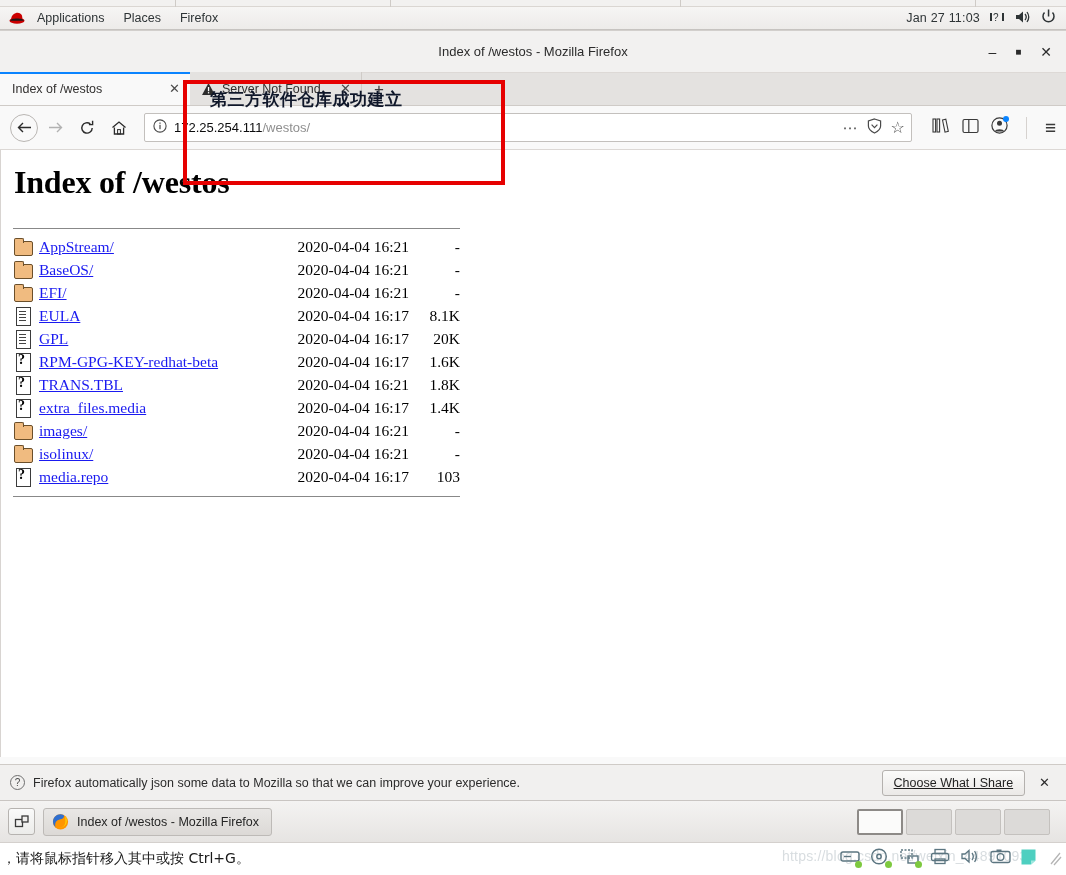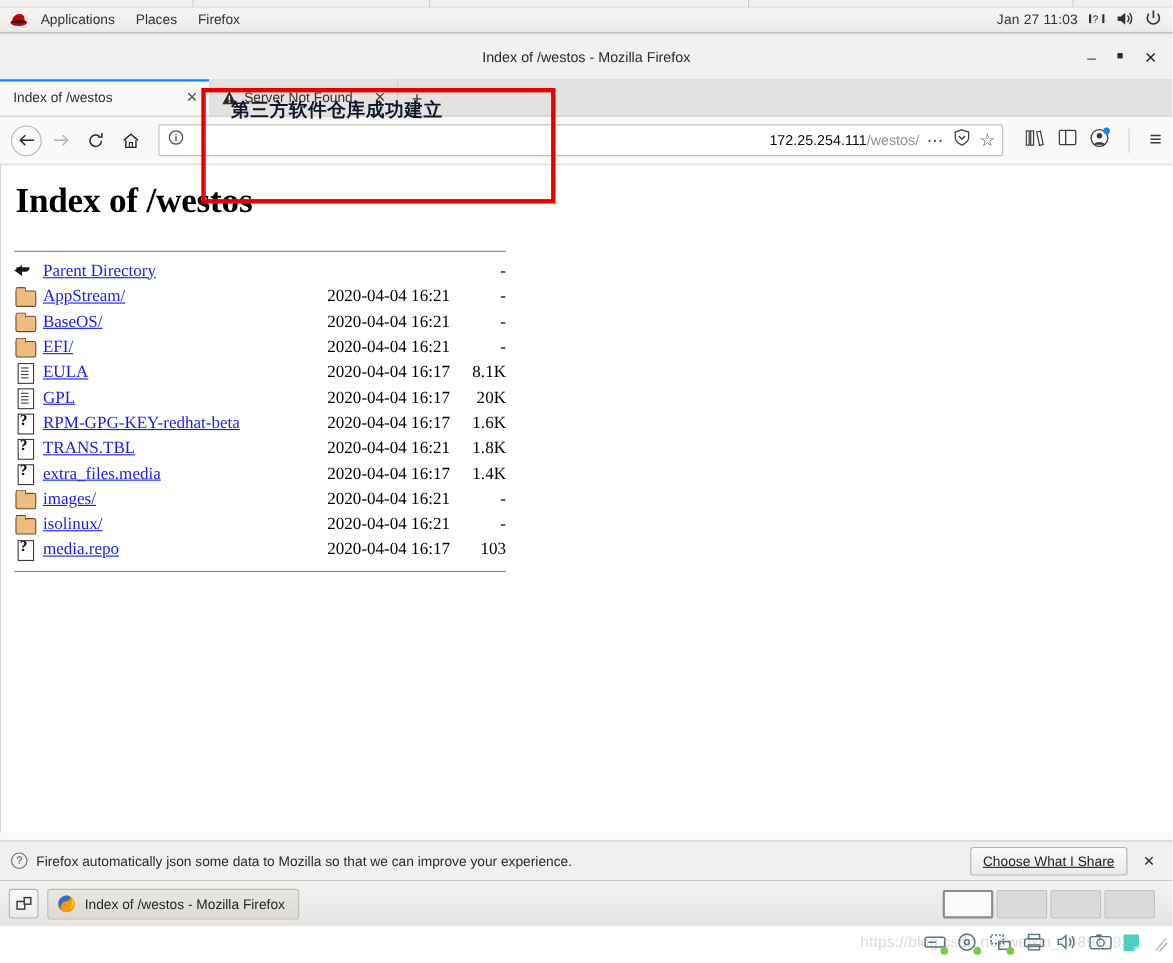--- a/index.html
+++ b/index.html
@@ -77,21 +77,21 @@
   }
   .navbtn {
     width: 30px; height: 30px; display: flex; align-items: center; justify-content: center;
     border-radius: 3px; color: #3d3d3d; font-size: 16px;
   }
   .navbtn.back { border: 1px solid #b9b6b3; border-radius: 50%; width: 28px; height: 28px; }
   .navbtn.dim { color: #b2b2b2; }
   .urlbar {
     flex: 1; height: 29px; margin: 0 8px; background: #fff;
     border: 1px solid #c3c0bd; border-radius: 2px;
-    display: flex; align-items: center; padding: 0 6px 0 8px; gap: 7px; text-align: right;
+    display: flex; align-items: center; padding: 0 6px 0 8px; gap: 7px;
   }
   .url-text { flex: 1; font-size: 13px; color: #0c0c0d; white-space: nowrap; }
   .url-text .path { color: #8f8f8f; }
   .url-icons { display: flex; align-items: center; gap: 9px; color: #4a4a4a; }
   .tb-icons { display: flex; align-items: center; gap: 12px; padding-left: 10px; color: #3a3a3a; }
   .tb-sep { width: 1px; height: 22px; background: #d6d2cf; margin: 0 6px; }
 
   
   .content {
     position: relative; height: 607px; background: #fff;
@@ -400,27 +400,20 @@
       <table class="listing">
         <thead>
           <tr>
               <td colspan="5" style="padding:0">
             <hr class="rule">
           </td>
             </tr>
         </thead>
         <tbody id="rows-body">
             <tr>
-              <td class="c-icon"><span class="ico back"></span></td>
-              <td class="c-name"><a href="#">Parent Directory</a></td>
-              <td class="c-date"></td>
-              <td class="c-size">-</td>
-              <td class="c-desc"></td>
-            </tr>
-            <tr>
               <td class="c-icon"><span class="ico folder"></span></td>
               <td class="c-name"><a href="#">AppStream/</a></td>
               <td class="c-date">2020-04-04 16:21</td>
               <td class="c-size">-</td>
               <td class="c-desc"></td>
             </tr>
             <tr>
               <td class="c-icon"><span class="ico folder"></span></td>
               <td class="c-name"><a href="#">BaseOS/</a></td>
               <td class="c-date">2020-04-04 16:21</td>
@@ -531,20 +524,23 @@
       <span>Index of /westos - Mozilla Firefox</span>
     </span>
     <span class="workspaces">
       <span class="ws active"></span>
       <span class="ws"></span>
       <span class="ws"></span>
       <span class="ws"></span>
     </span>
   </div>
 
+  <div class="hoststrip">
+    <span class="host-text">，请将鼠标指针移入其中或按 Ctrl+G。</span>
+  </div>
   <span class="watermark">https://blog.csdn.net/weixin_44891093</span>
   <div class="vmtools">
     <span class="vmicon">
       <svg width="21" height="17" viewBox="0 0 21 17">
         <rect x="1" y="4" width="18" height="9" rx="2" stroke="#5b7580" stroke-width="1.4" fill="none"></rect>
         <path d="M4 8.5 L11 8.5" stroke="#5b7580" stroke-width="1.4"></path>
       </svg><span class="dot"></span>
     </span>
     <span class="vmicon">
       <svg width="19" height="17" viewBox="0 0 19 17">

